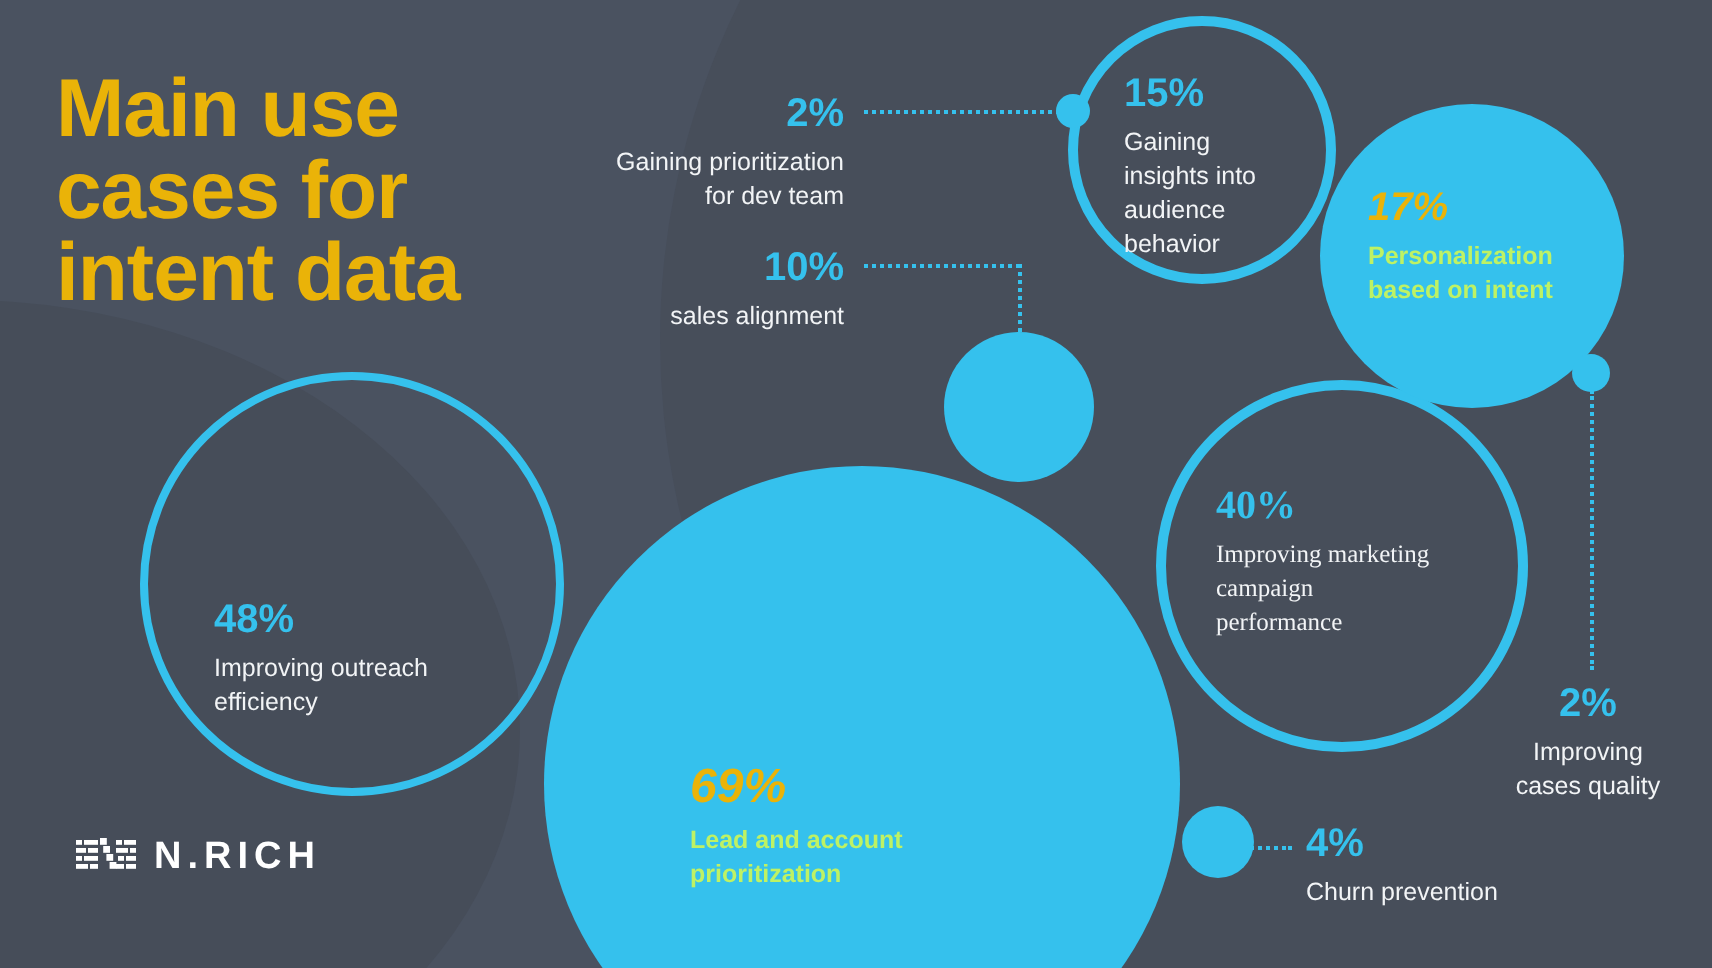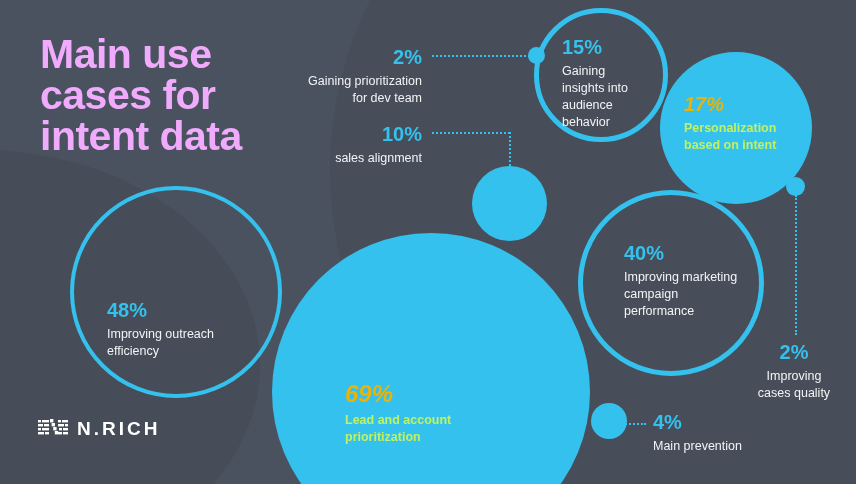--- a/index.html
+++ b/index.html
@@ -60,24 +60,24 @@
   }
   .conn-v {
     position: absolute;
     width: 0;
     border-left: 2px dotted #35c1ed;
   }
 
   
   .title {
     position: absolute;
-    left: 40px;
+    left: 28px;
     top: 34px;
     width: 300px;
-    color: #f0abfc;
+    color: #eab308;
     font-size: 41px;
     line-height: 1.0;
     font-weight: bold;
     letter-spacing: -0.5px;
   }
   .title span { display: block; }
 
   .stat { position: absolute; }
   .stat .pct {
     color: #35c1ed;
@@ -181,21 +181,21 @@
     <span class="desc">audience</span>
     <span class="desc">behavior</span>
   </div>
 
   <div class="stat align-left on-fill" style="left:684px; top:92px; width:130px;">
     <span class="pct">17%</span>
     <span class="desc">Personalization</span>
     <span class="desc">based on intent</span>
   </div>
 
-  <div class="stat align-left" style="left:624px; top:241px; width:150px;">
+  <div class="stat align-left" style="left:608px; top:241px; width:150px;font-family:Liberation Serif, serif;">
     <span class="pct">40%</span>
     <span class="desc">Improving marketing</span>
     <span class="desc">campaign</span>
     <span class="desc">performance</span>
   </div>
 
   <div class="stat align-left" style="left:107px; top:298px; width:160px;">
     <span class="pct">48%</span>
     <span class="desc">Improving outreach</span>
     <span class="desc">efficiency</span>
@@ -208,21 +208,21 @@
   </div>
 
   <div class="stat align-center" style="left:732px; top:340px; width:124px;">
     <span class="pct">2%</span>
     <span class="desc">Improving</span>
     <span class="desc">cases quality</span>
   </div>
 
   <div class="stat align-left" style="left:653px; top:410px; width:160px;">
     <span class="pct">4%</span>
-    <span class="desc">Main prevention</span>
+    <span class="desc">Churn prevention</span>
   </div>
 
   <div class="logo">
     <svg class="logo-mark" width="30" height="21" viewBox="0 0 30 21" aria-hidden="true">
       <g fill="#ffffff">
 
         <rect x="0" y="2" width="3" height="2.4"></rect>
         <rect x="4" y="2" width="7" height="2.4"></rect>
         <rect x="0" y="6" width="5" height="2.4"></rect>
         <rect x="6" y="6" width="5" height="2.4"></rect>

